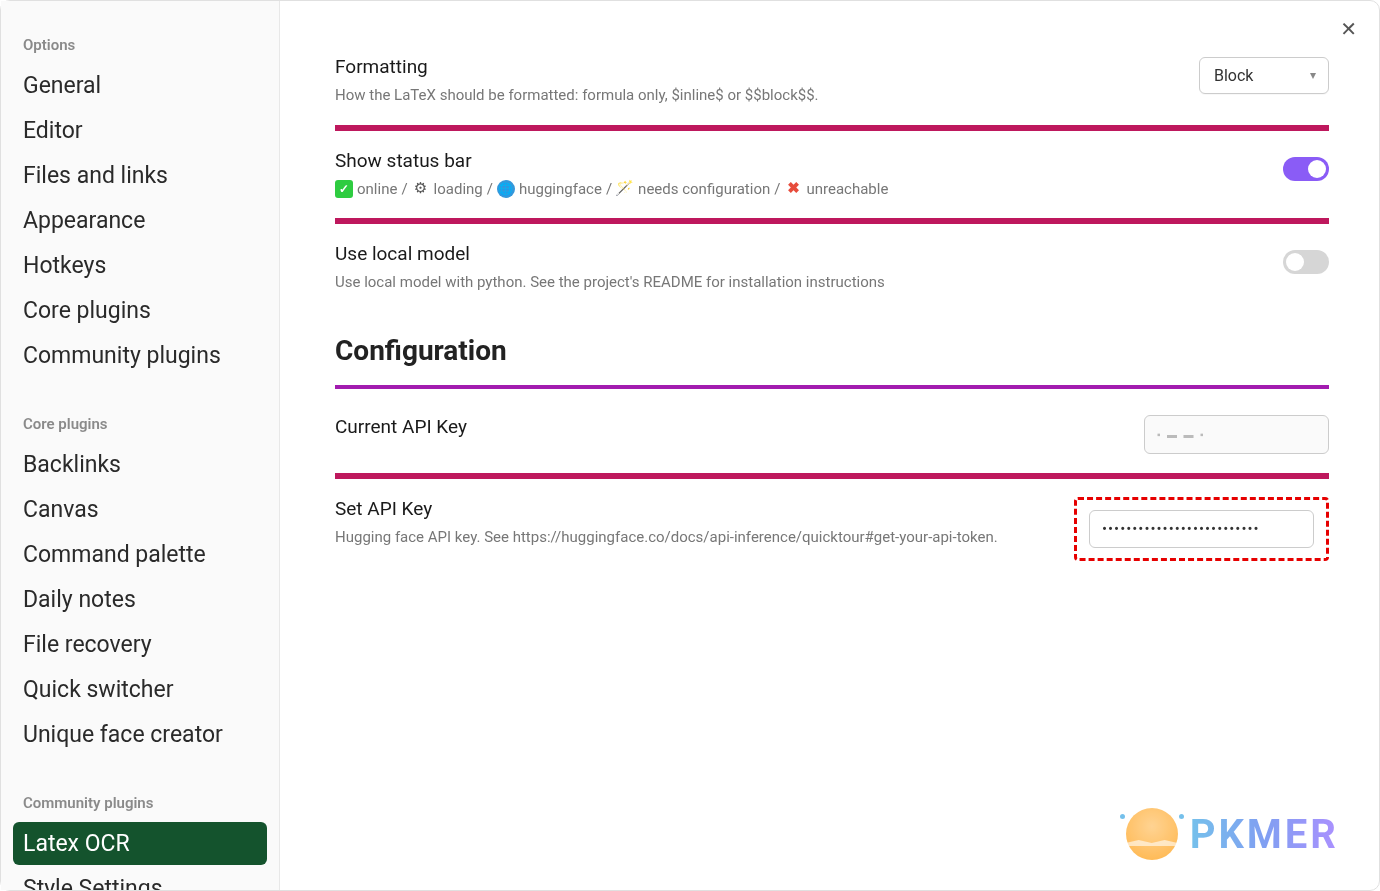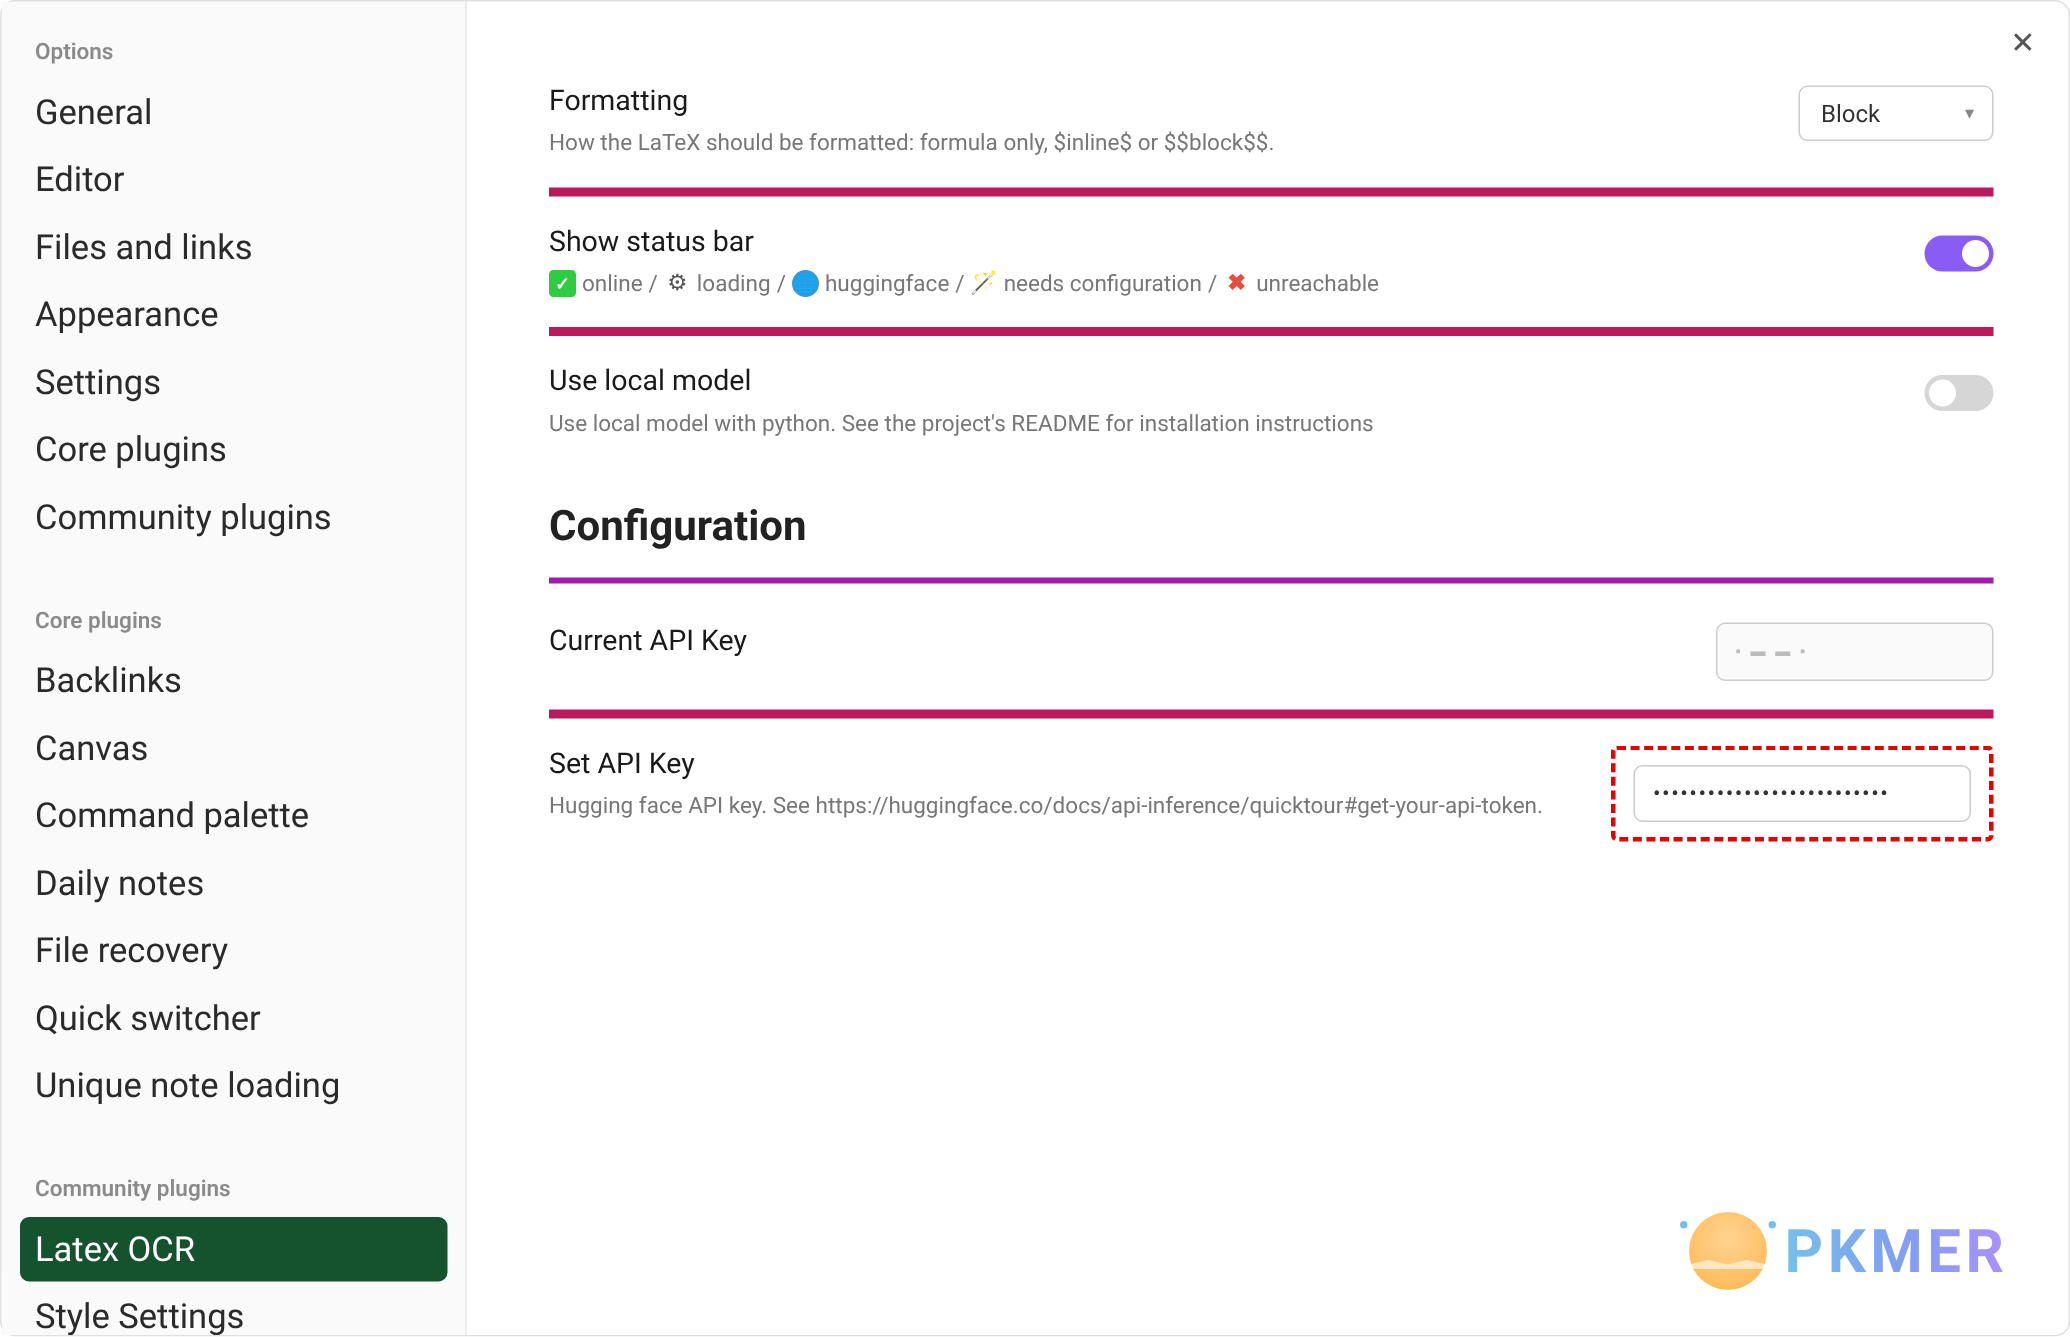--- a/index.html
+++ b/index.html
@@ -14,24 +14,24 @@
 }
 .container {
   display: flex;
   width: 100%;
   height: 100%;
   border: 1px solid #e0e0e0;
   border-radius: 10px;
   background: #fff;
 }
 .sidebar {
-  width: 310px;
+  width: 279px;
   background: #fafafa;
   border-right: 1px solid #e8e8e8;
-  padding: 16px 12px;
+  padding: 27px 12px;
   overflow-y: auto;
 }
 .sidebar-section-header {
   color: #8a8a8a;
   font-size: 15px;
   font-weight: 600;
   padding: 8px 10px 10px 10px;
 }
 .sidebar-item {
   font-size: 23px;
@@ -230,32 +230,32 @@
 </head>
 <body>
 
 <div class="container">
   <aside class="sidebar">
     <div class="sidebar-section-header">Options</div>
     <div class="sidebar-item">General</div>
     <div class="sidebar-item">Editor</div>
     <div class="sidebar-item">Files and links</div>
     <div class="sidebar-item">Appearance</div>
-    <div class="sidebar-item">Settings</div>
+    <div class="sidebar-item">Hotkeys</div>
     <div class="sidebar-item">Core plugins</div>
     <div class="sidebar-item">Community plugins</div>
     <div class="sidebar-gap"></div>
     <div class="sidebar-section-header">Core plugins</div>
     <div class="sidebar-item">Backlinks</div>
     <div class="sidebar-item">Canvas</div>
     <div class="sidebar-item">Command palette</div>
     <div class="sidebar-item">Daily notes</div>
     <div class="sidebar-item">File recovery</div>
     <div class="sidebar-item">Quick switcher</div>
-    <div class="sidebar-item">Unique note loading</div>
+    <div class="sidebar-item">Unique face creator</div>
     <div class="sidebar-gap"></div>
     <div class="sidebar-section-header">Community plugins</div>
     <div class="sidebar-item active">Latex OCR</div>
     <div class="sidebar-item">Style Settings</div>
   </aside>
 
   <main class="main">
     <button class="close-btn">✕</button>
 
     <div class="setting-row">

